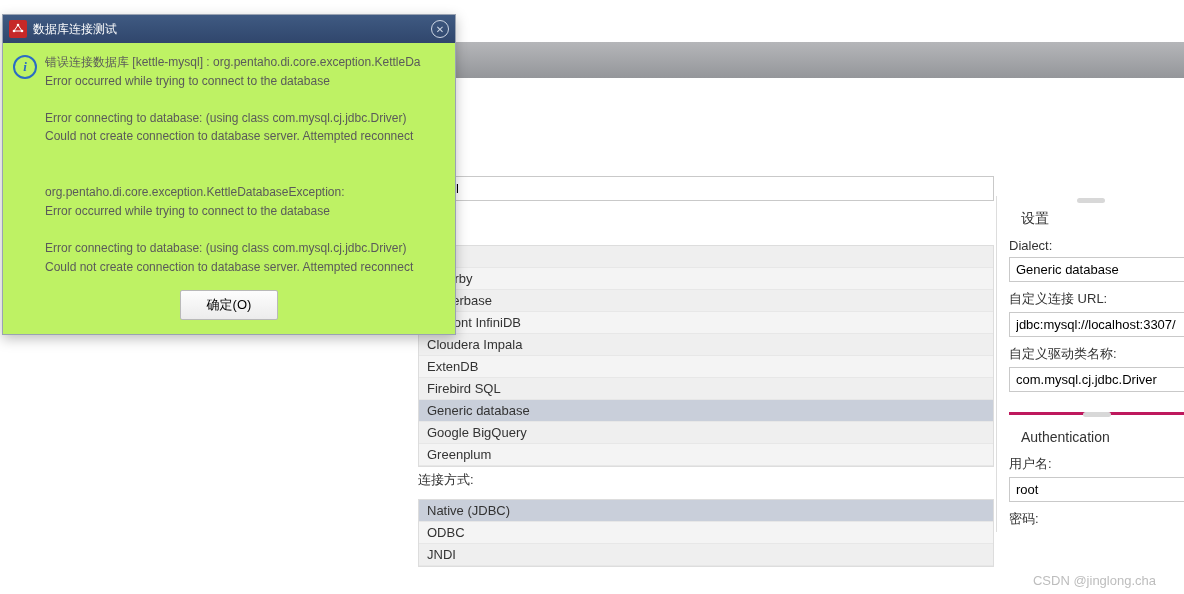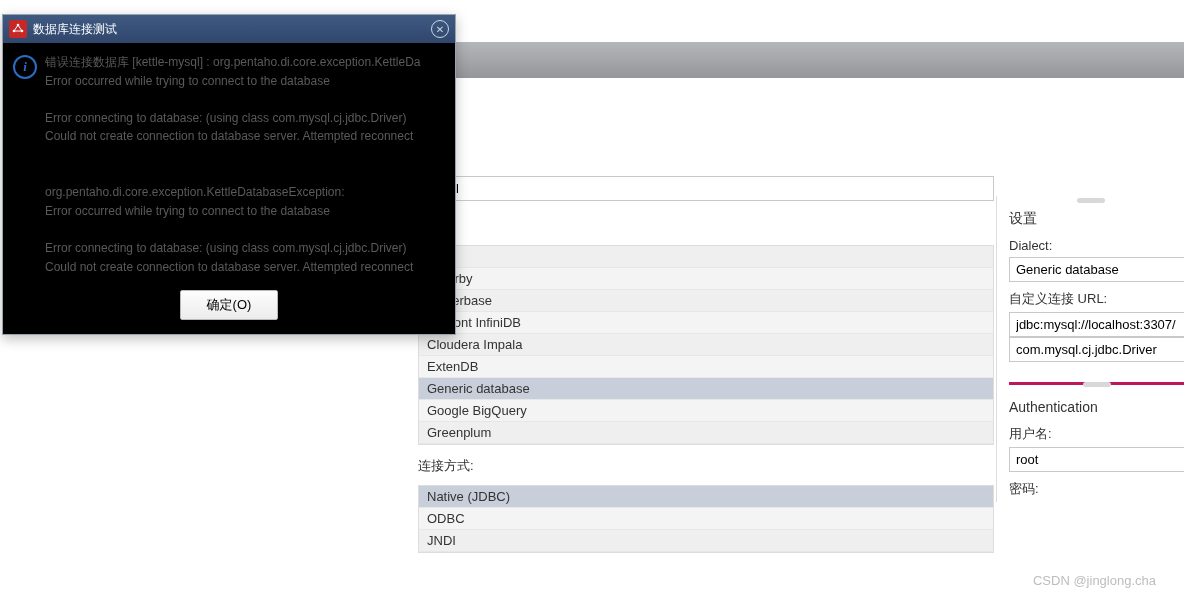--- a/index.html
+++ b/index.html
@@ -12,36 +12,36 @@
     .left-stub { position:absolute; top:256px; left:8px; width:120px; height:40px; border-right:1px solid #ccc; }
 
     
     .mid-col { position:absolute; top:148px; left:418px; width:576px; }
     .field-label { color:#333; padding:4px 0 6px 0; }
     .text-input { width:100%; border:1px solid #c9c9c9; padding:4px 6px; font-size:13px; background:#fff; }
     .listbox { margin-top:6px; border:1px solid #ddd; background:#f7f7f7; }
     .listbox .opt { padding:3px 8px; border-bottom:1px solid #e7e7e7; background:#efefef; cursor:default; }
     .listbox .opt:nth-child(even){ background:#f4f4f4; }
     .listbox .opt.sel { background:#c9cfda; }
-    .section-label { margin-top:8px; padding:4px 0; }
+    .section-label { padding:4px 0; }
 
     
     .right-col { position:absolute; top:196px; right:0; width:188px; border-left:1px solid #ddd; padding:14px 0 0 12px; }
     .rc-grip { position:absolute; top:2px; left:50%; transform:translateX(-50%); width:28px; height:5px; border-radius:3px; background:#d8d8d8; }
-    .rc-title { font-size:14px; margin-bottom:10px; }
+    .rc-title { font-size:14px; margin-bottom:10px;margin-left:12px; }
     .rc-label { margin:8px 0 4px; }
     .rc-input { width:176px; border:1px solid #c9c9c9; padding:4px 6px; font-size:13px; }
     .rc-sep { margin-top:20px; border-top:3px solid #be185d; position:relative; padding-top:14px; }
     .rc-sep .rc-grip2 { position:absolute; top:-3px; left:50%; transform:translateX(-50%); width:28px; height:5px; border-radius:3px; background:#d8d8d8; }
 
     
     .wm { position:absolute; bottom:6px; right:28px; color:#bdbdbd; font-size:13px; pointer-events:none; }
 
     
-    .modal { position:absolute; top:14px; left:2px; width:454px; background:#000000; border:1px solid #9aa3b2; box-shadow:0 4px 12px rgba(0,0,0,.25); }
+    .modal { position:absolute; top:14px; left:2px; width:454px; background:#bef264; border:1px solid #9aa3b2; box-shadow:0 4px 12px rgba(0,0,0,.25); }
     .modal-titlebar { height:28px; background:linear-gradient(#3f5a82,#30466c); color:#fff; display:flex; align-items:center; padding:0 6px; }
     .modal-logo { width:18px; height:18px; background:#c62828; border-radius:2px; display:flex; align-items:center; justify-content:center; margin-right:6px; }
     .modal-logo svg { width:14px; height:14px; }
     .modal-title { font-size:12px; flex:1; }
     .modal-close { width:18px; height:18px; border:1.5px solid #cdd6e4; border-radius:50%; display:flex; align-items:center; justify-content:center; cursor:pointer; }
     .modal-close::before { content:"✕"; font-size:10px; color:#cdd6e4; }
     .modal-body { display:flex; padding:10px 8px 6px 8px; }
     .info-icon { width:24px; height:24px; border:2px solid #2b6cc4; border-radius:50%; color:#2b6cc4; display:flex; align-items:center; justify-content:center; font-family:Georgia,serif; font-style:italic; font-weight:bold; margin:2px 8px 0 2px; flex-shrink:0; }
     .modal-msg { font-size:12px; color:#5a5a5a; line-height:1.55; white-space:pre-line; }
     .modal-footer { display:flex; justify-content:center; padding:8px 0 14px; }
@@ -57,39 +57,41 @@
   <div class="field-label"><span>尔:</span></div>
   <input class="text-input" value="mysql" style="">
   <div class="field-label" style="margin-top:10px"><span>型:</span></div>
   <div class="listbox" id="db-type-list">
       <div class="opt">0</div>
       <div class="opt">e Derby</div>
       <div class="opt">d Interbase</div>
       <div class="opt">Calpont InfiniDB</div>
       <div class="opt">Cloudera Impala</div>
       <div class="opt">ExtenDB</div>
+      <div class="opt">Firebird SQL</div>
       <div class="opt sel">Generic database</div>
       <div class="opt">Google BigQuery</div>
       <div class="opt">Greenplum</div>
     </div>
   <div class="section-label">连接方式:</div>
   <div class="listbox" id="access-list">
       <div class="opt sel">Native (JDBC)</div>
       <div class="opt">ODBC</div>
       <div class="opt">JNDI</div>
     </div>
 </div>
 
 <div class="right-col">
   <div class="rc-grip"></div>
   <div class="rc-title">设置</div>
   <div class="rc-label">Dialect:</div>
   <input class="rc-input" value="Generic database" style="">
   <div class="rc-label">自定义连接 URL:</div>
   <input class="rc-input" value="jdbc:mysql://localhost:3307/" style="">
+  <div class="rc-label">自定义驱动类名称:</div>
   <input class="rc-input" value="com.mysql.cj.jdbc.Driver" style="">
 
   <div class="rc-sep">
     <div class="rc-grip2"></div>
     <div class="rc-title">Authentication</div>
     <div class="rc-label">用户名:</div>
     <input class="rc-input" value="root" style="">
     <div class="rc-label">密码:</div>
   </div>
 </div>

